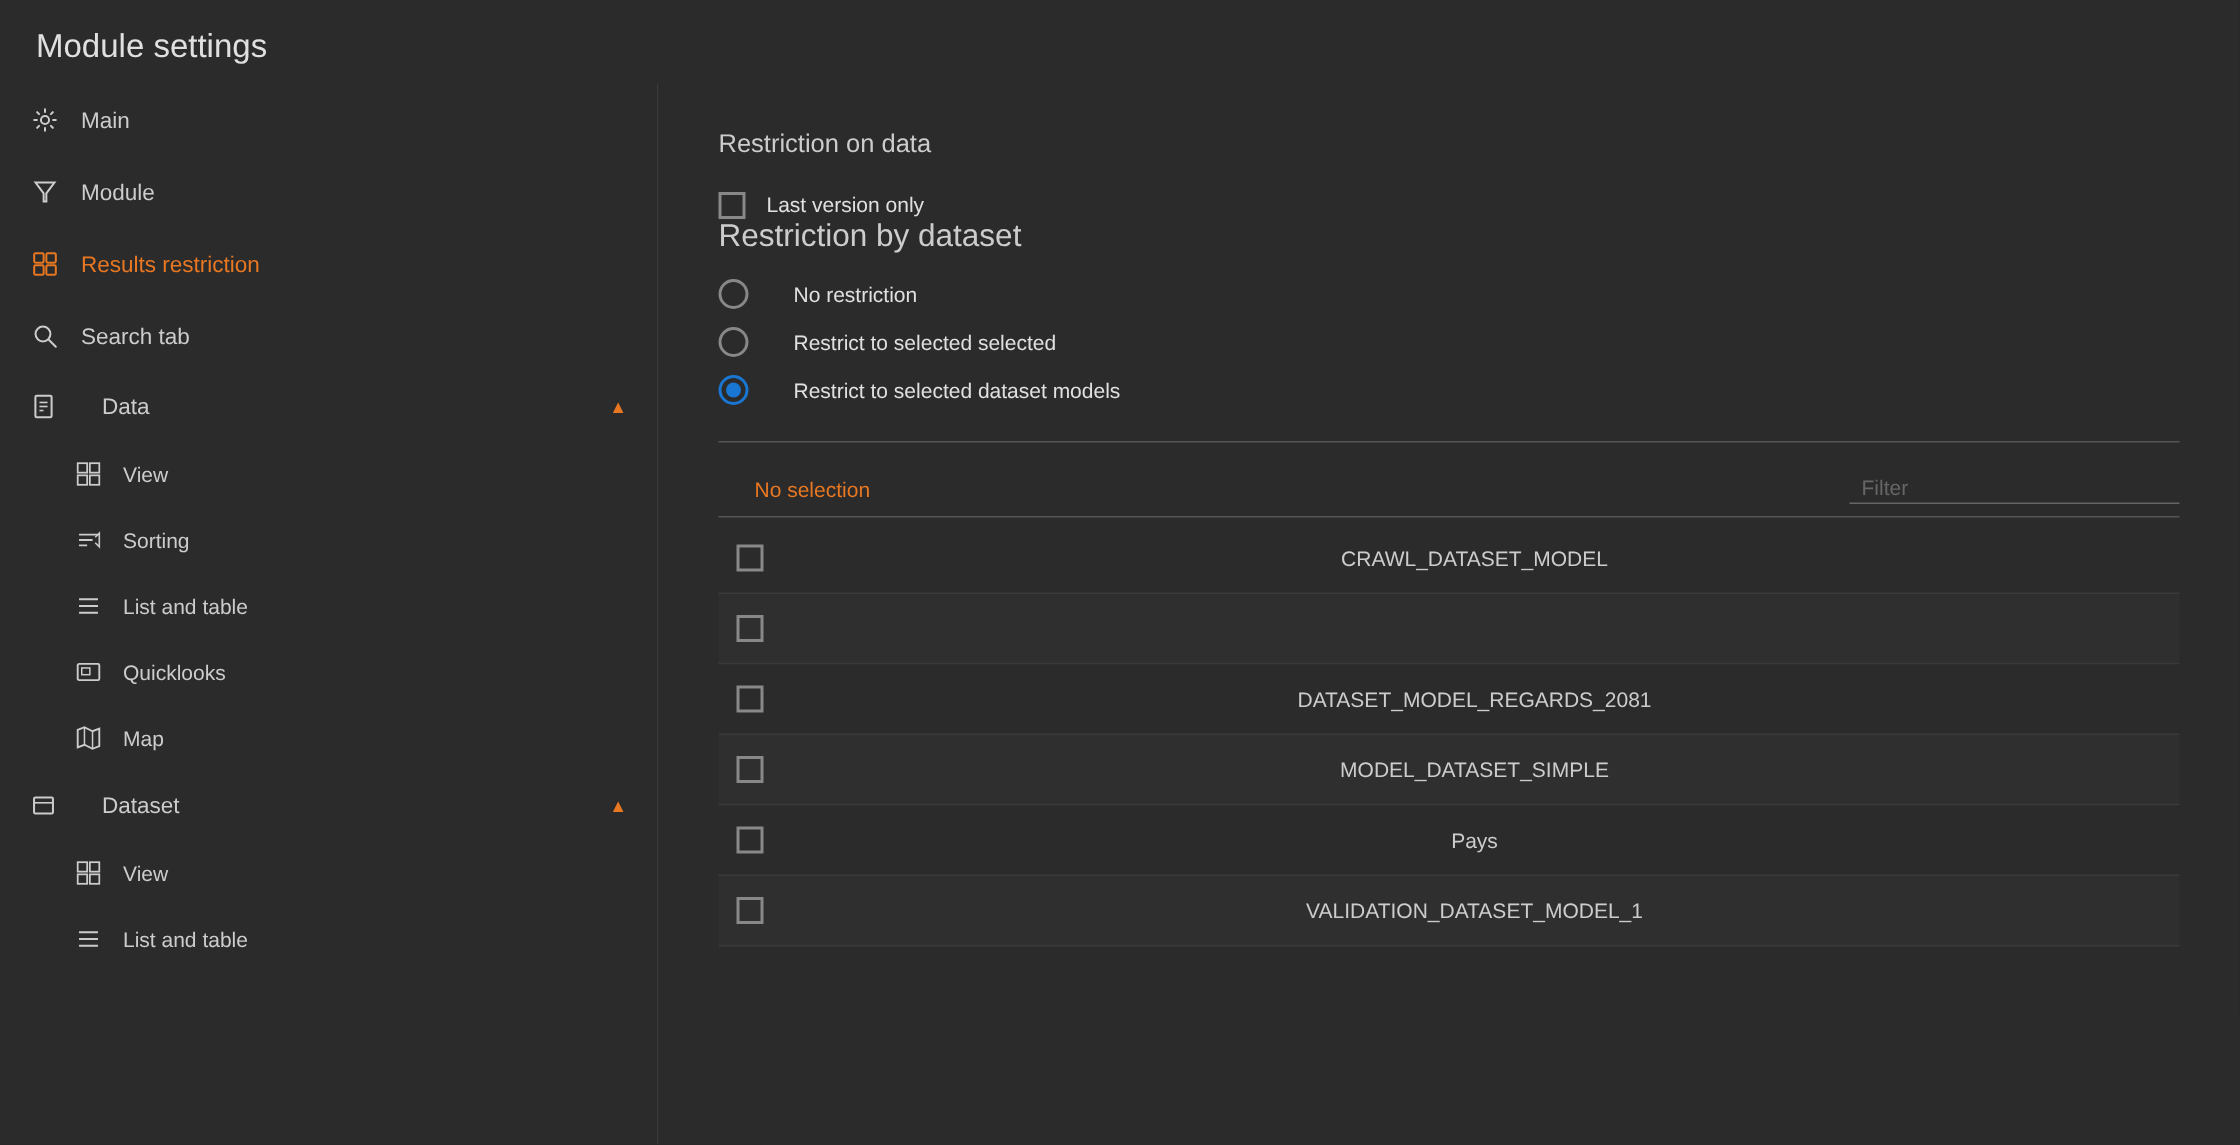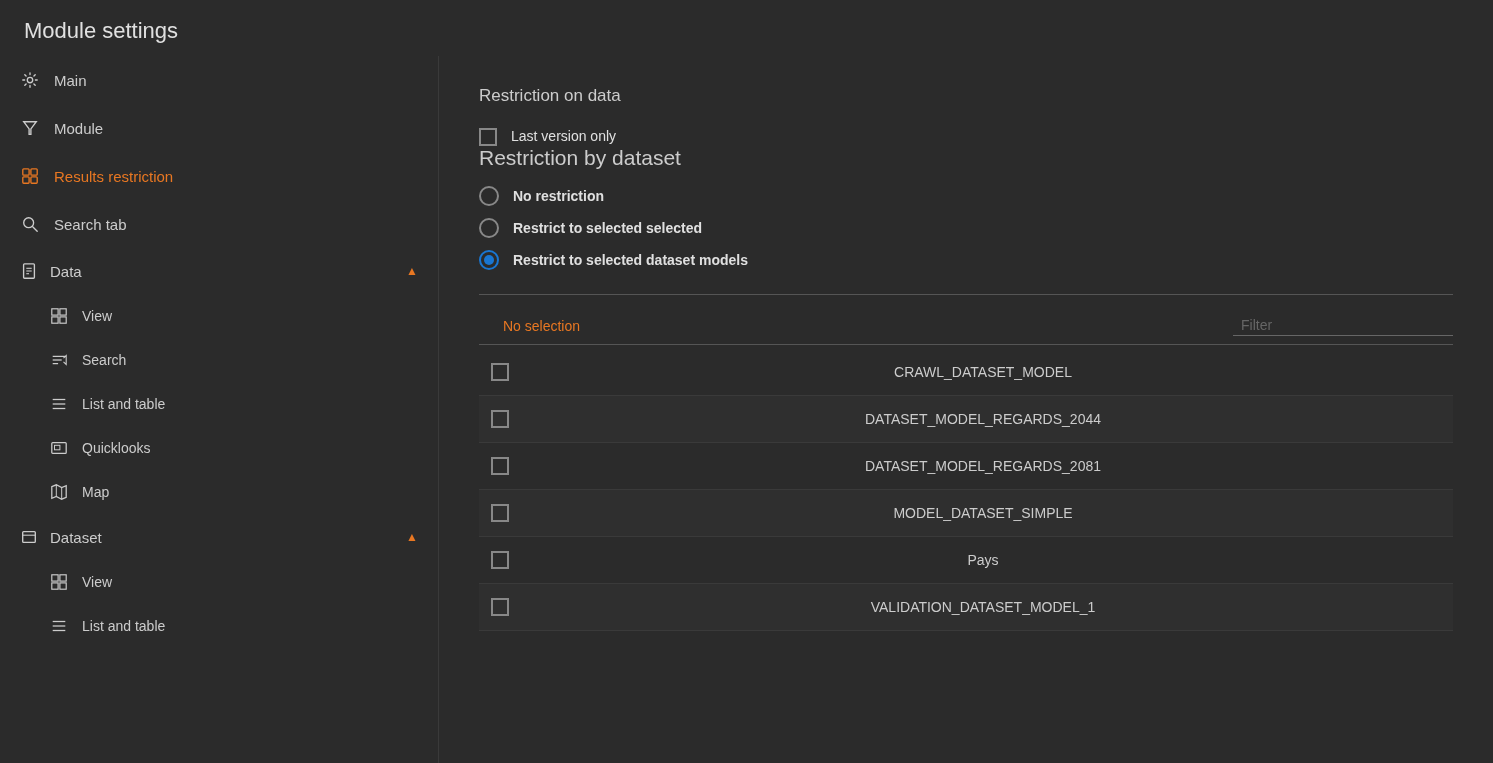--- a/index.html
+++ b/index.html
@@ -71,21 +71,21 @@
       color: #cccccc;
       gap: 14px;
       font-size: 14px;
     }
     .sidebar-group-header {
       display: flex;
       align-items: center;
       padding: 14px 20px;
       cursor: pointer;
       color: #cccccc;
-      gap: 12px;
+      gap: 30px;
       font-size: 15px;
     }
     .chevron {
       margin-left: auto;
       color: #e87722;
       font-size: 12px;
     }
     
     .content {
       flex: 1;
@@ -116,23 +116,22 @@
     }
     .restriction-title {
       font-size: 21px;
       color: #cccccc;
       margin-bottom: 16px;
       font-weight: 400;
     }
     .radio-row {
       display: flex;
       align-items: center;
-      gap: 14px;
+      gap: 30px;
       margin-bottom: 12px;
-      font-weight: bold;
     }
     .radio-circle {
       width: 20px;
       height: 20px;
       border-radius: 50%;
       border: 2px solid #888;
       background: transparent;
       cursor: pointer;
       flex-shrink: 0;
       display: flex;
@@ -285,21 +284,21 @@
 
     <div class="sidebar-sub-item">
       <span class="icon">
         <svg viewBox="0 0 20 20" fill="none" xmlns="http://www.w3.org/2000/svg">
           <line x1="3" y1="6" x2="17" y2="6" stroke="#ccc" stroke-width="1.4"></line>
           <line x1="3" y1="10" x2="13" y2="10" stroke="#ccc" stroke-width="1.4"></line>
           <line x1="3" y1="14" x2="9" y2="14" stroke="#ccc" stroke-width="1.4"></line>
           <polyline points="15,8 18,5 18,15 15,12" stroke="#ccc" stroke-width="1.2" fill="none"></polyline>
         </svg>
       </span>
-      <span>Search</span>
+      <span>Sorting</span>
     </div>
 
     <div class="sidebar-sub-item">
       <span class="icon">
         <svg viewBox="0 0 20 20" fill="none" xmlns="http://www.w3.org/2000/svg">
           <line x1="3" y1="5" x2="17" y2="5" stroke="#ccc" stroke-width="1.4"></line>
           <line x1="3" y1="10" x2="17" y2="10" stroke="#ccc" stroke-width="1.4"></line>
           <line x1="3" y1="15" x2="17" y2="15" stroke="#ccc" stroke-width="1.4"></line>
         </svg>
       </span>
@@ -400,21 +399,20 @@
 
     <div>
 
       <div class="dataset-row">
         <div class="row-checkbox"></div>
         <span class="dataset-name">CRAWL_DATASET_MODEL</span>
       </div>
 
       <div class="dataset-row">
         <div class="row-checkbox"></div>
-        <span class="dataset-name">DATASET_MODEL_REGARDS_2044</span>
       </div>
 
       <div class="dataset-row">
         <div class="row-checkbox"></div>
         <span class="dataset-name">DATASET_MODEL_REGARDS_2081</span>
       </div>
 
       <div class="dataset-row">
         <div class="row-checkbox"></div>
         <span class="dataset-name">MODEL_DATASET_SIMPLE</span>

